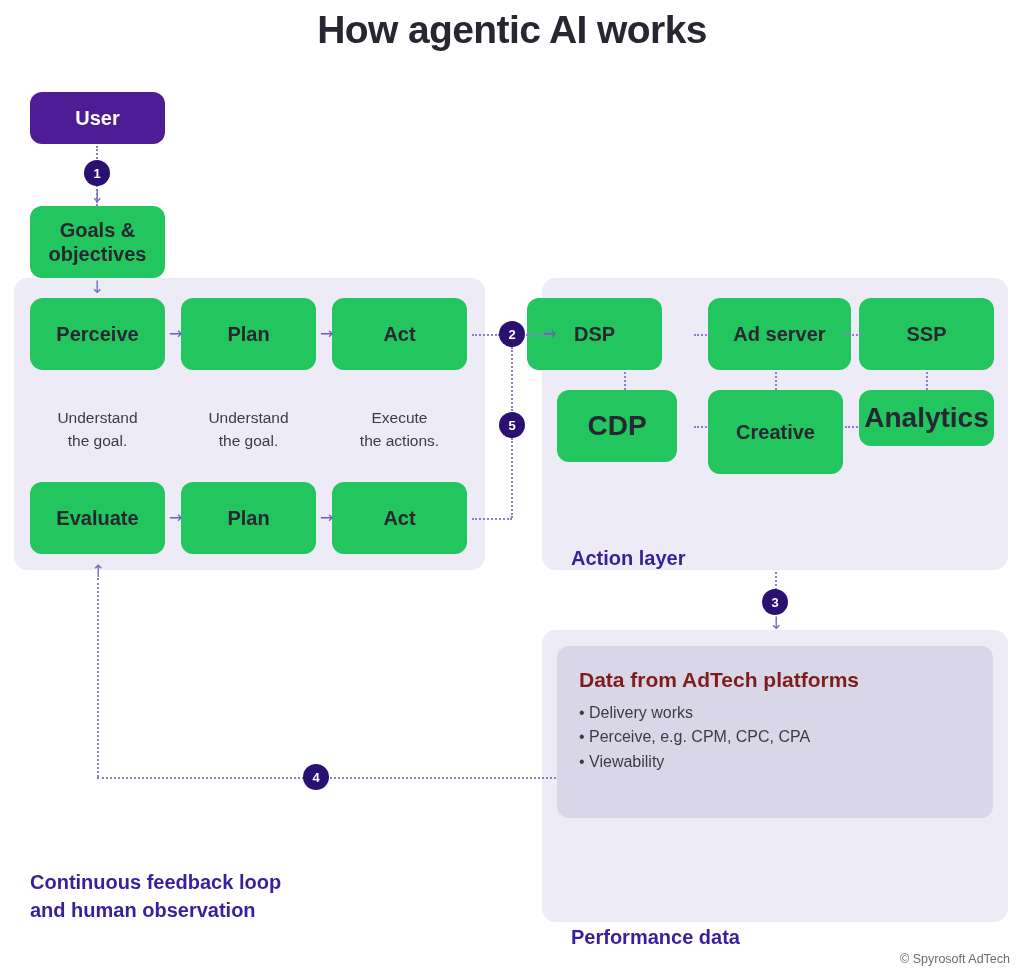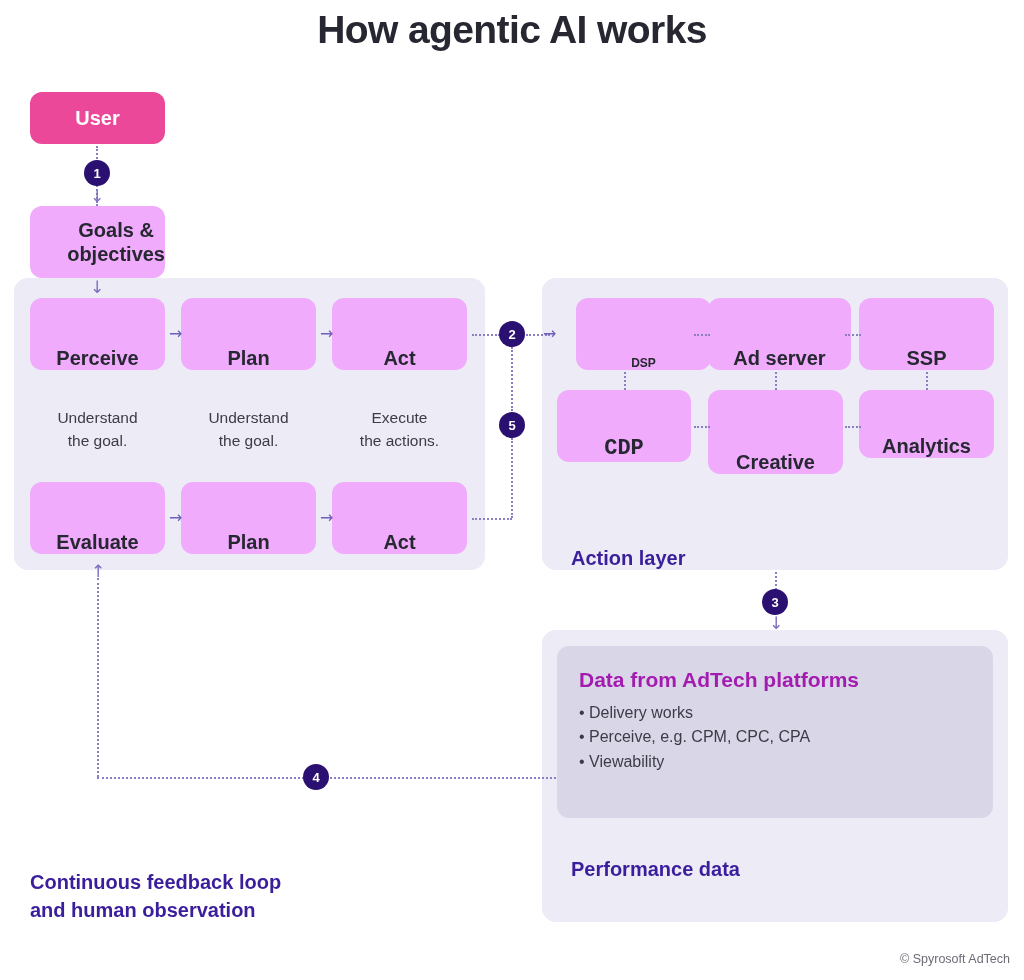--- a/index.html
+++ b/index.html
@@ -39,25 +39,24 @@
     display: flex;
     align-items: center;
     justify-content: center;
     text-align: center;
     border-radius: 12px;
     font-weight: bold;
     color: #262730;
     line-height: 1.2;
   }
   .node.light {
-    background: #f0abfc;
-    align-items: flex-end;
+    background: #22c55e;
   }
   .node.dark {
-    background: #ec4899;
+    background: #4c1d95;
     color: #ffffff;
   }
 
   
   .panel {
     position: absolute;
     box-sizing: border-box;
     background: #ecebf6;
     border-radius: 14px;
   }
@@ -128,21 +127,21 @@
   #perf-card {
     position: absolute;
     box-sizing: border-box;
     background: #d9d7e7;
     border-radius: 12px;
     padding: 22px 22px 18px 22px;
   }
   #perf-card-title {
     font-size: 21px;
     font-weight: bold;
-    color: #a21caf;
+    color: #7f1d1d;
     margin-bottom: 9px;
   }
   .perf-bullet {
     font-size: 16px;
     color: #3b3c47;
     line-height: 1.52;
     white-space: nowrap;
   }
 
   
@@ -177,21 +176,21 @@
     <span>Goals &amp;
 objectives</span>
   </div>
 
   <div class="arrow" style="left:90px; top:279px;">
     <span>↓</span>
   </div>
 
   <div class="panel" style="left:14px; top:278px; width:471px; height:292px;"></div>
 
-  <div class="node light" style="left:30px; top:298px; width:135px; height:72px; font-size:20px;">
+  <div class="node light" style="left:30px; top:298px; width:135px; height:72px; font-size:20px;border-radius:13px;">
     <span>Perceive</span>
   </div>
   <div class="arrow small" style="left:169px; top:326px;">
     <span>→</span>
   </div>
   <div class="node light" style="left:181px; top:298px; width:135px; height:72px; font-size:20px;">
     <span>Plan</span>
   </div>
   <div class="arrow small" style="left:320px; top:326px;">
     <span>→</span>
@@ -240,45 +239,45 @@
 
   <div class="dotline-v" style="left:511px; top:347px; height:64px;"></div>
   <div class="step" style="left:499px; top:412px;">
     <span>5</span>
   </div>
   <div class="dotline-v" style="left:511px; top:438px; height:80px;"></div>
   <div class="dotline-h" style="left:472px; top:518px; width:40px;"></div>
 
   <div class="panel" style="left:542px; top:278px; width:466px; height:292px;"></div>
 
-  <div class="node light" style="left:576px; top:298px; width:135px; height:72px; font-size:12px;">
+  <div class="node light" style="left:527px; top:298px; width:135px; height:72px; font-size:20px;">
     <span>DSP</span>
   </div>
   <div class="dotline-h" style="left:694px; top:334px; width:16px;"></div>
   <div class="node light" style="left:708px; top:298px; width:143px; height:72px; font-size:20px;">
     <span>Ad server</span>
   </div>
   <div class="dotline-h" style="left:845px; top:334px; width:16px;"></div>
   <div class="node light" style="left:859px; top:298px; width:135px; height:72px; font-size:20px;">
     <span>SSP</span>
   </div>
 
   <div class="dotline-v" style="left:624px; top:372px; height:18px;"></div>
   <div class="dotline-v" style="left:775px; top:372px; height:18px;"></div>
   <div class="dotline-v" style="left:926px; top:372px; height:18px;"></div>
 
-  <div class="node light" style="left:557px; top:390px; width:134px; height:72px; font-size:22px;font-family:Liberation Mono, monospace;">
+  <div class="node light" style="left:557px; top:390px; width:120px; height:72px; font-size:28px;">
     <span>CDP</span>
   </div>
   <div class="dotline-h" style="left:694px; top:426px; width:16px;"></div>
   <div class="node light" style="left:708px; top:390px; width:135px; height:84px; font-size:20px;">
     <span>Creative</span>
   </div>
   <div class="dotline-h" style="left:845px; top:426px; width:16px;"></div>
-  <div class="node light" style="left:859px; top:390px; width:135px; height:68px; font-size:20px;">
+  <div class="node light" style="left:859px; top:390px; width:135px; height:56px; font-size:28px;">
     <span>Analytics</span>
   </div>
 
   <div class="layer-label" style="left:571px; top:507px;">
     <span>Action layer</span>
   </div>
 
   <div class="dotline-v" style="left:775px; top:572px; height:18px;"></div>
   <div class="step" style="left:762px; top:589px;">
     <span>3</span>
@@ -297,21 +296,21 @@
       <span>• Delivery works</span>
     </div>
     <div class="perf-bullet">
       <span>• Perceive, e.g. CPM, CPC, CPA</span>
     </div>
     <div class="perf-bullet">
       <span>• Viewability</span>
     </div>
   </div>
 
-  <div class="layer-label" style="left:571px; top:818px;">
+  <div class="layer-label" style="left:571px; top:886px;">
     <span>Performance data</span>
   </div>
 
   <div class="arrow" style="left:91px; top:563px;">
     <span>↑</span>
   </div>
   <div class="dotline-v" style="left:97px; top:578px; height:199px;"></div>
   <div class="dotline-h" style="left:97px; top:777px; width:459px;"></div>
   <div class="step" style="left:303px; top:764px;">
     <span>4</span>

